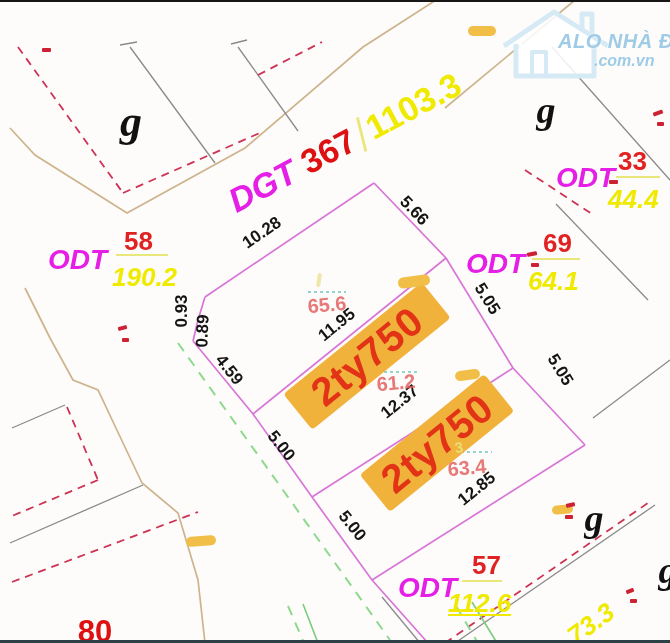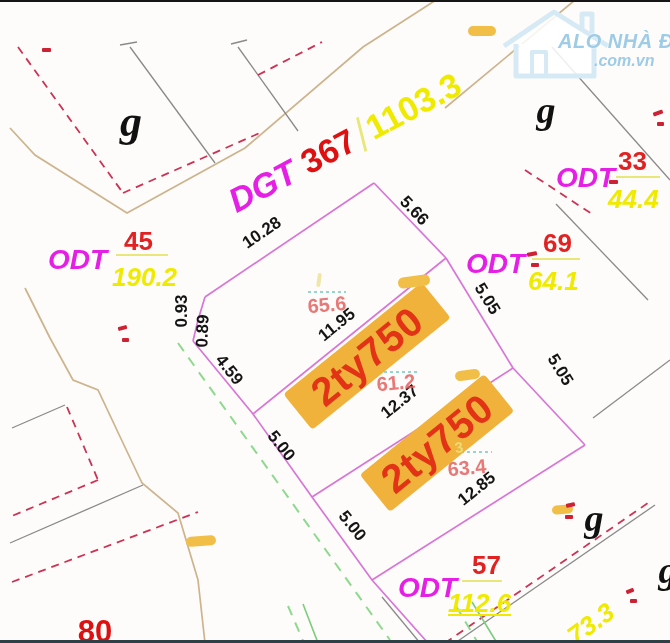--- a/index.html
+++ b/index.html
@@ -122,21 +122,21 @@
         <rect x="36" y="46" width="14" height="24" stroke-width="4"></rect>
       </g>
     </svg>
     <span class="brand">ALO NHÀ ĐẤT</span>
     <span class="domain">.com.vn</span>
   </div>
 
   <div id="parcels">
       <div class="parcel" style="left: 48px; top: 244px;">
         <span class="code" style="left: 0px; top: 0px;">ODT</span>
-        <span class="num" style="left: 76px; top: -18px;">45</span>
+        <span class="num" style="left: 76px; top: -18px;">58</span>
         <div class="bar" style="left: 68px; top: 10px; width: 52px;"></div>
         <span class="parea" style="left: 64px; top: 18px;">190.2</span>
       </div>
       <div class="parcel" style="left: 466px; top: 248px;">
         <span class="code" style="left: 0px; top: 0px;">ODT</span>
         <span class="num" style="left: 77px; top: -20px;">69</span>
         <div class="bar" style="left: 66px; top: 10px; width: 48px;"></div>
         <span class="parea" style="left: 62px; top: 18px;">64.1</span>
       </div>
       <div class="parcel" style="left: 556px; top: 162px;">

